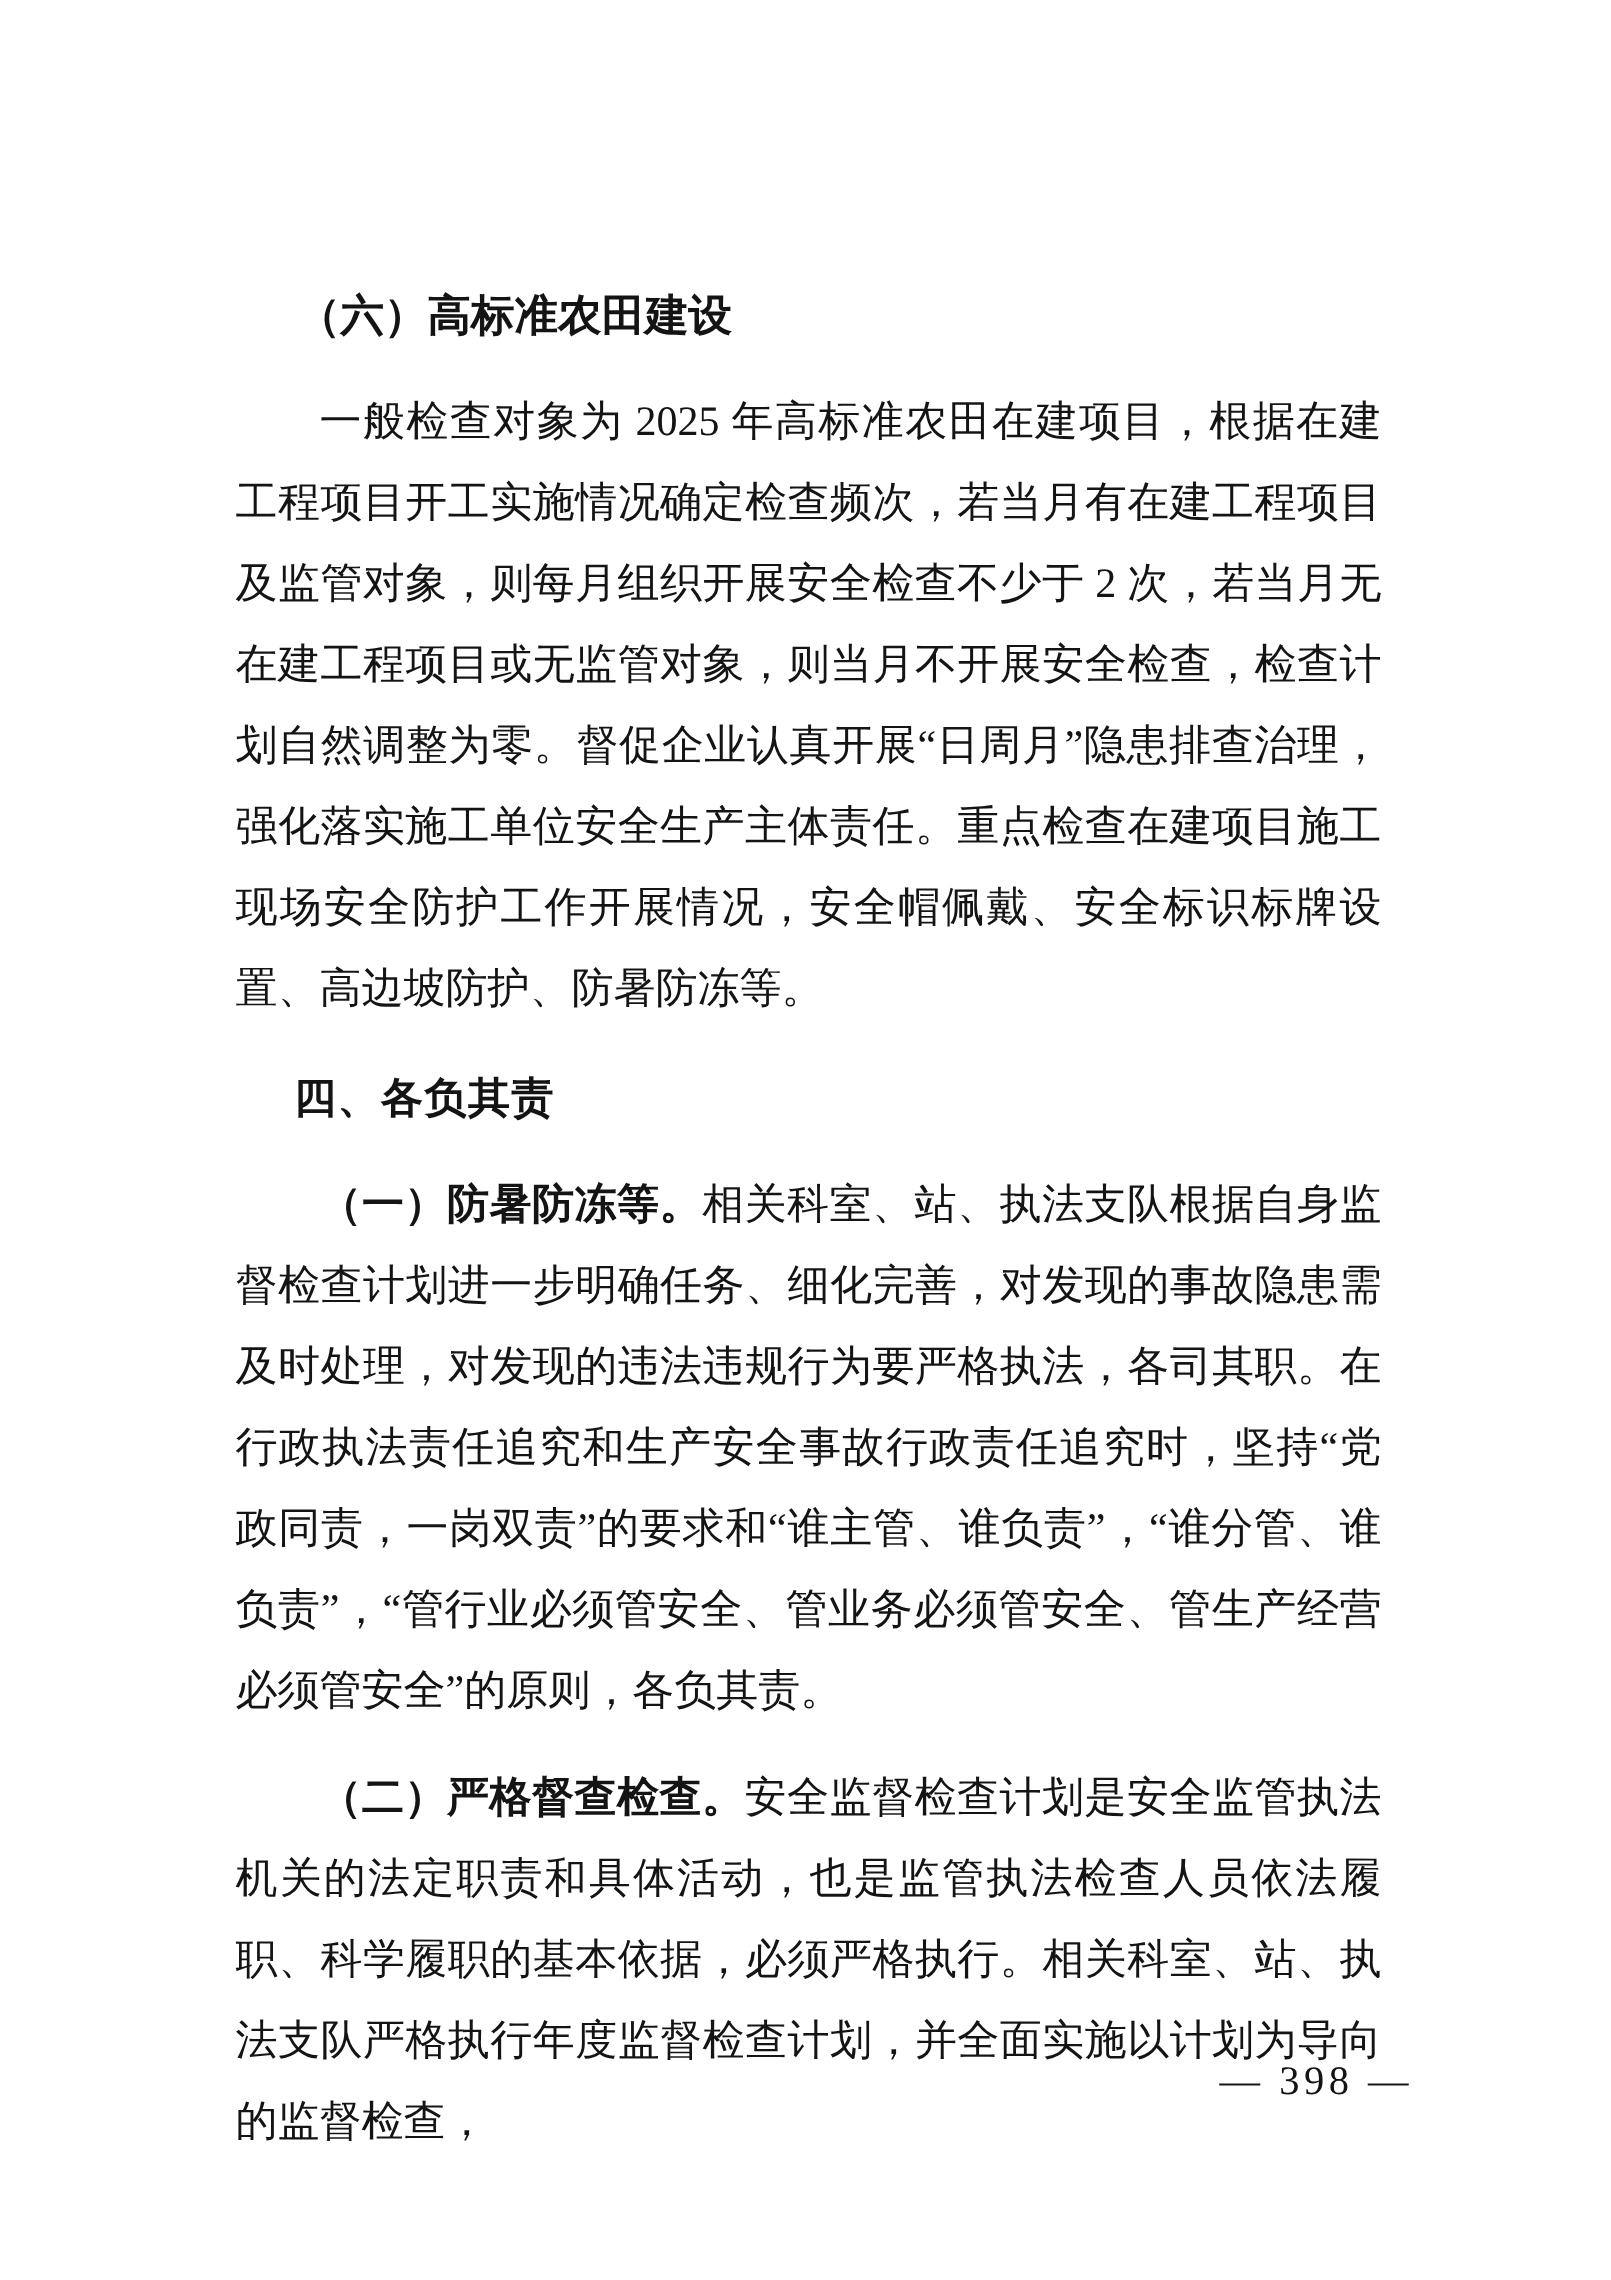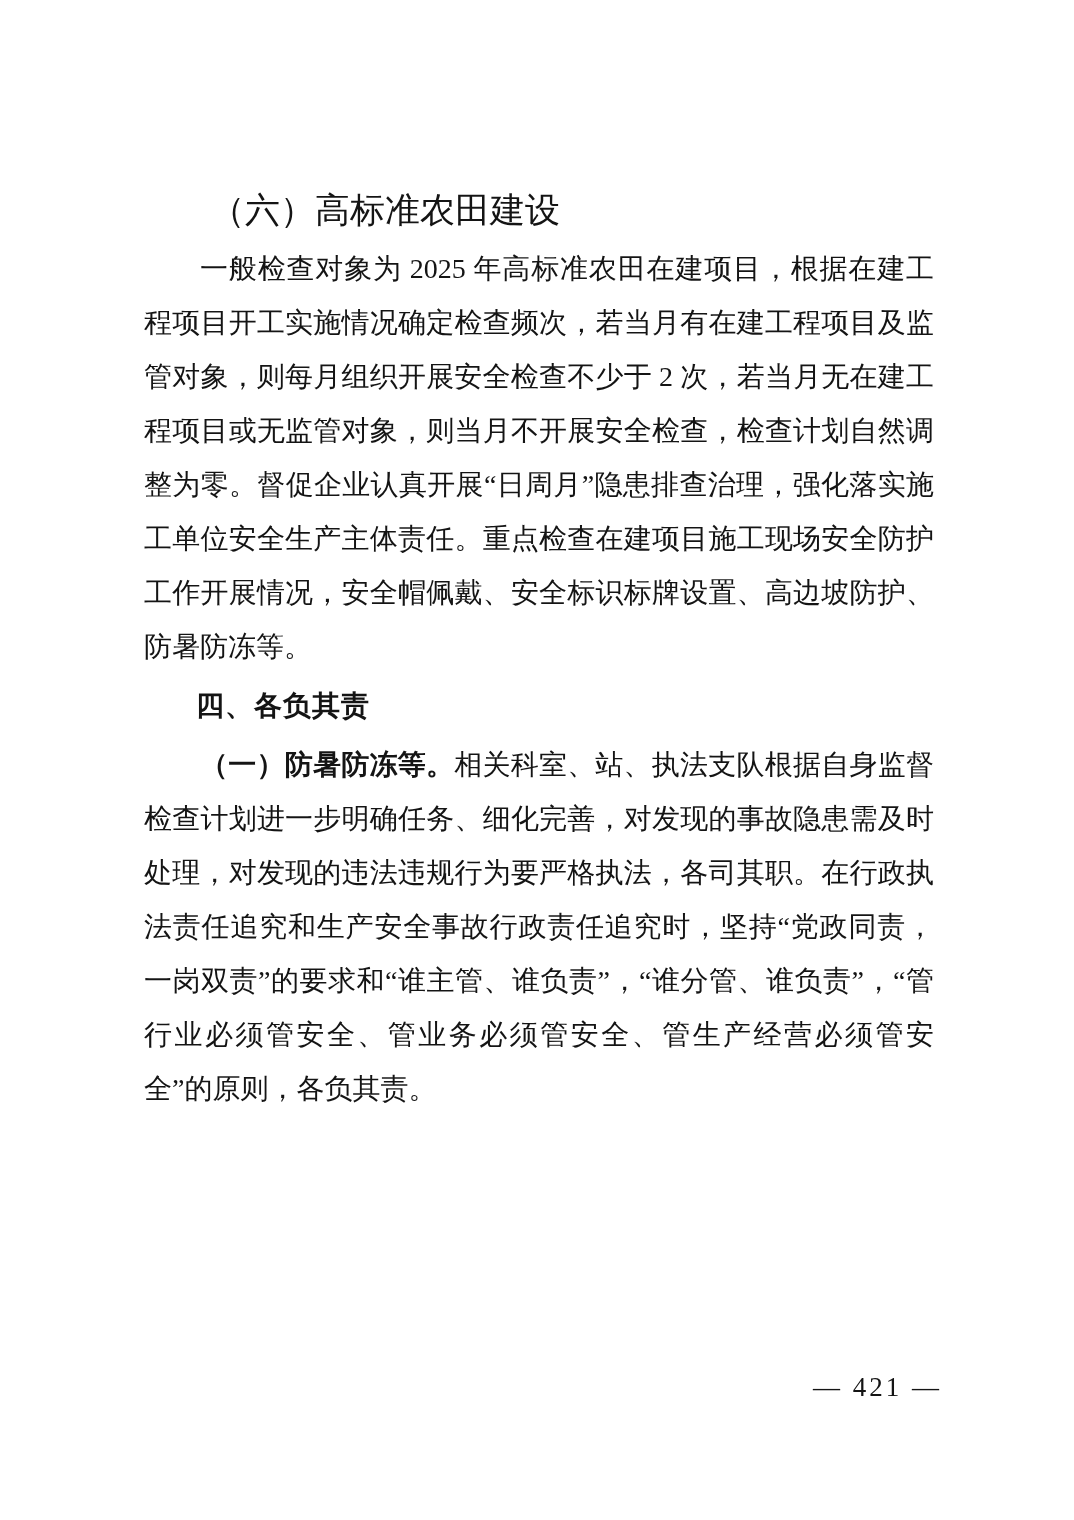--- a/index.html
+++ b/index.html
@@ -20,29 +20,29 @@
     position: absolute;
     left: 140px;
     top: 184px;
     width: 798px;
     font-family: "Liberation Serif", "DejaVu Serif", serif;
     font-size: 28px;
     line-height: 54px;
     text-align: justify;
   }
   .para {
-    margin: 4px;
+    margin: 17px;
     text-indent: 2em;
   }
   .heading-kai {
     margin: 0;
     text-indent: 2em;
-    font-size: 35px;
+    font-size: 29px;
     line-height: 54px;
-    font-weight: normal;
+    font-weight: bold;
     font-family: "Liberation Serif", "DejaVu Serif", serif;
   }
   .heading-hei {
     margin: 0;
     text-indent: 2em;
     font-size: 28px;
     line-height: 56px;
     font-weight: bold;
     font-family: "Liberation Sans", "DejaVu Sans", sans-serif;
     letter-spacing: 1px;
@@ -67,17 +67,18 @@
   <div class="doc-body">
 
     <h3 class="heading-kai">（六）高标准农田建设</h3>
 
     <p class="para">一般检查对象为 2025 年高标准农田在建项目，根据在建工程项目开工实施情况确定检查频次，若当月有在建工程项目及监管对象，则每月组织开展安全检查不少于 2 次，若当月无在建工程项目或无监管对象，则当月不开展安全检查，检查计划自然调整为零。督促企业认真开展“日周月”隐患排查治理，强化落实施工单位安全生产主体责任。重点检查在建项目施工现场安全防护工作开展情况，安全帽佩戴、安全标识标牌设置、高边坡防护、防暑防冻等。</p>
 
     <h3 class="heading-hei">四、各负其责</h3>
 
     <p class="para"><span class="lead">（一）防暑防冻等。</span><span>相关科室、站、执法支队根据自身监督检查计划进一步明确任务、细化完善，对发现的事故隐患需及时处理，对发现的违法违规行为要严格执法，各司其职。在行政执法责任追究和生产安全事故行政责任追究时，坚持“党政同责，一岗双责”的要求和“谁主管、谁负责”，“谁分管、谁负责”，“管行业必须管安全、管业务必须管安全、管生产经营必须管安全”的原则，各负其责。</span></p>
 
+    <p class="para"><span class="lead">（二）严格督查检查。</span><span>安全监督检查计划是安全监管执法机关的法定职责和具体活动，也是监管执法检查人员依法履职、科学履职的基本依据，必须严格执行。相关科室、站、执法支队严格执行年度监督检查计划，并全面实施以计划为导向的监督检查，</span></p>
 
   </div>
 
-  <div class="page-number">— 421 —</div>
+  <div class="page-number">— 398 —</div>
 </div>
 
 </body></html>

